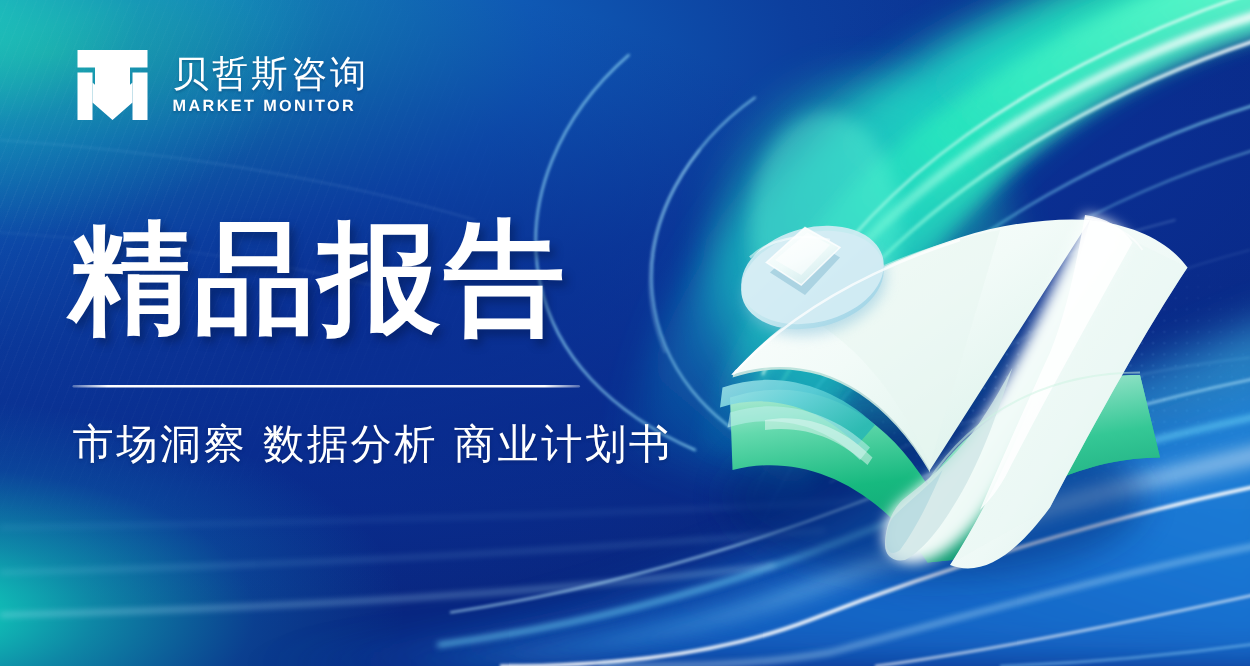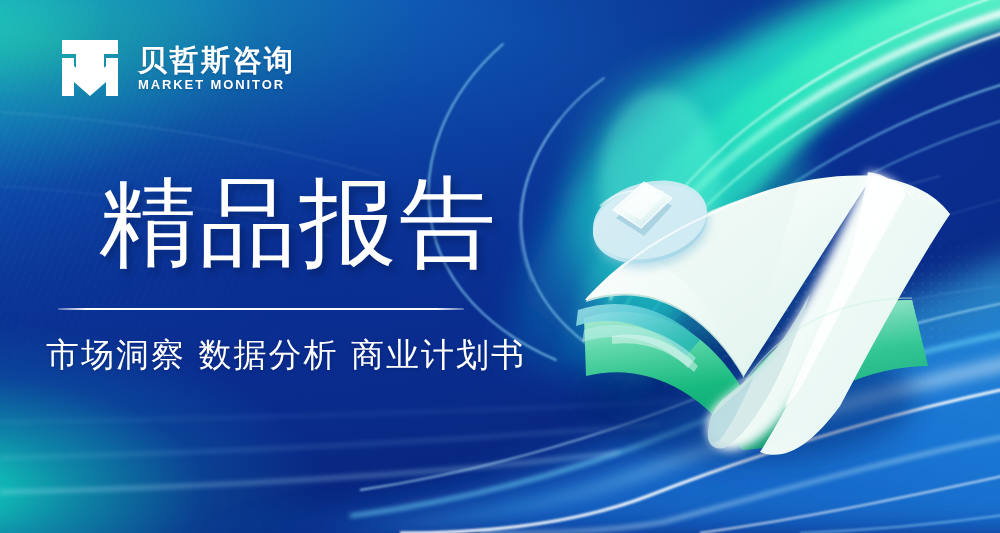--- a/index.html
+++ b/index.html
@@ -57,48 +57,47 @@
 
   .svglayer{position:absolute;inset:0;width:1000px;height:533px;pointer-events:none;}
 
   
   .content{position:absolute;left:0;top:0;width:560px;height:533px;}
 
   .logo-row{position:absolute;left:58px;top:36px;display:flex;align-items:center;gap:16px;}
   .logo-mark{width:64px;height:64px;flex:0 0 64px;}
   .logo-text{display:flex;flex-direction:column;justify-content:center;gap:3px;}
   .logo-cn{
-    color:#ffffff;font-size:29px;font-weight:700;letter-spacing:2.5px;line-height:1;
+    color:#ffffff;font-size:29px;font-weight:400;letter-spacing:2.5px;line-height:1;
     font-family:"Liberation Sans","DejaVu Sans",sans-serif;
     text-shadow:0 1px 2px rgba(0,40,90,.30);
   }
   .logo-en{
     color:#ffffff;font-size:13px;font-weight:700;letter-spacing:1.9px;line-height:1;
     text-shadow:0 1px 2px rgba(0,40,90,.30);
   }
 
   .headline{
     position:absolute;left:55px;top:174px;
     color:#ffffff;
-    font-size:97px;line-height:1.02;font-weight:400;
+    font-size:97px;line-height:1.02;font-weight:700;
     letter-spacing:3px;
     font-family:"DejaVu Sans","Liberation Sans",sans-serif;
     text-shadow:4px 5px 7px rgba(3,22,70,.42);
     white-space:nowrap;
-    margin-left:44px;
   }
 
   .rule{
     position:absolute;left:58px;top:308px;width:406px;height:2px;
     background:linear-gradient(90deg,rgba(255,255,255,.30) 0%,#ffffff 7%,#ffffff 93%,rgba(255,255,255,.30) 100%);
     border-radius:2px;
   }
 
   .subline{
-    position:absolute;left:46px;top:335px;
+    position:absolute;left:58px;top:335px;
     color:#ffffff;
     font-size:33px;font-weight:400;letter-spacing:2px;line-height:1.2;
     font-family:"DejaVu Sans","Liberation Sans",sans-serif;
     white-space:nowrap;
     text-shadow:0 1px 3px rgba(3,22,70,.35);
   }
 </style>
 </head>
 <body>
 

